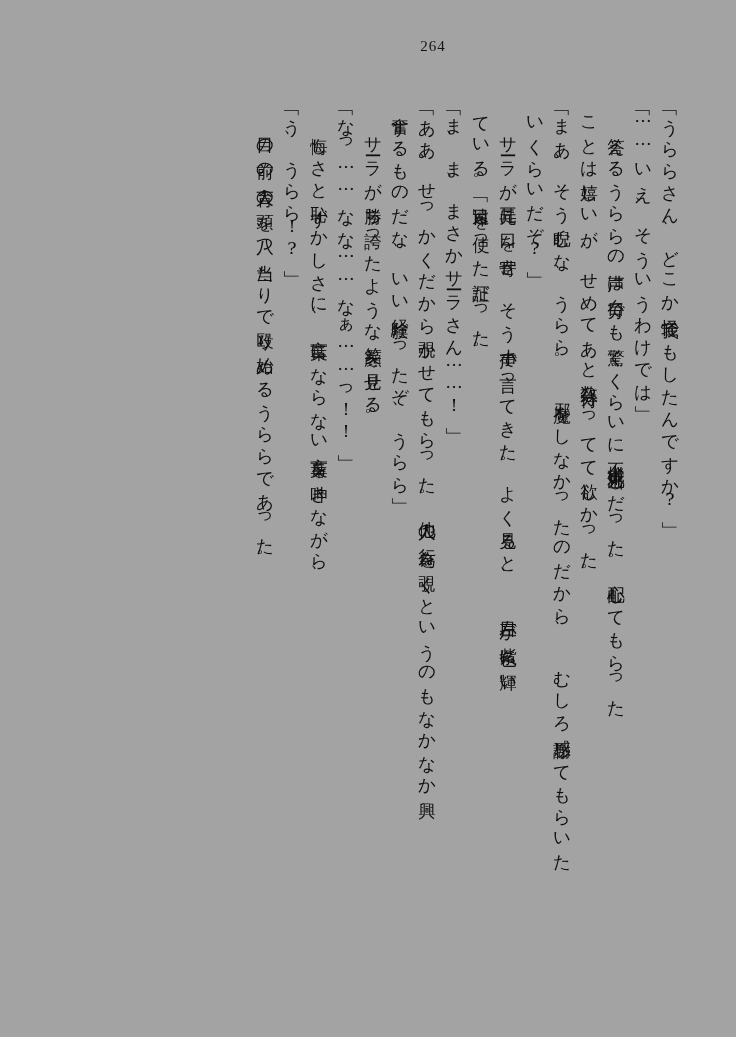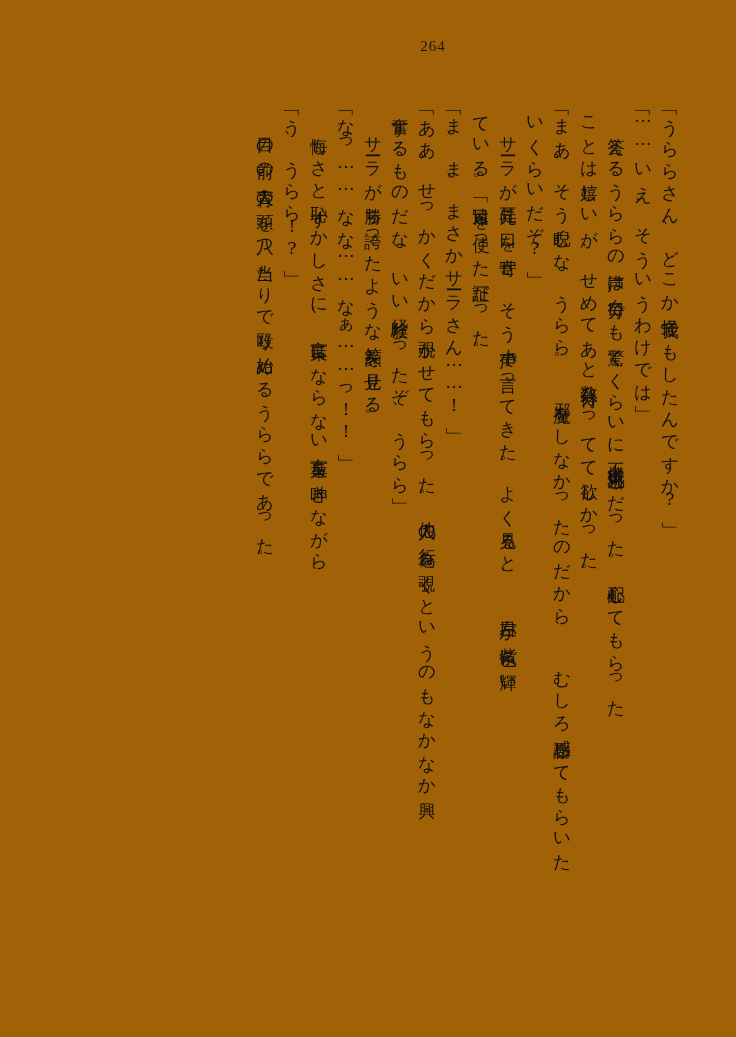--- a/index.html
+++ b/index.html
@@ -12,21 +12,21 @@
     height: 1037px;
     font-family: "DejaVu Serif", "Liberation Serif", serif;
     color: #1a1a1a;
     overflow: hidden;
     position: relative;
   }
   .page {
     position: relative;
     width: 736px;
     height: 1037px;
-    background: #a16207;
+    background: #a3a3a3;
   }
   .page-number {
     position: absolute;
     top: 38px;
     left: 0;
     width: 736px;
     text-align: center;
     padding-left: 130px;
     box-sizing: border-box;
     font-size: 15px;

